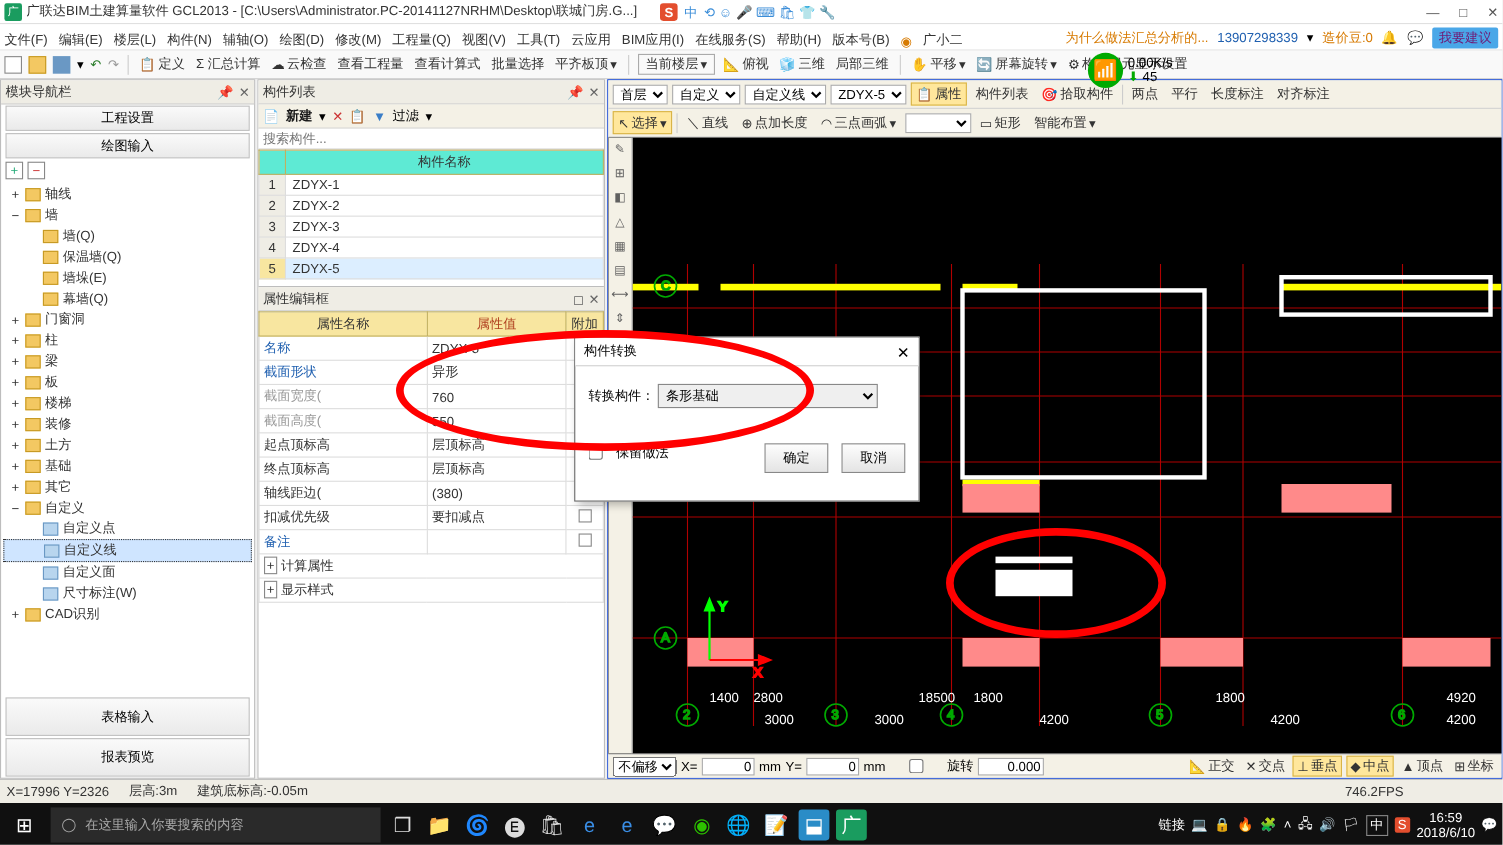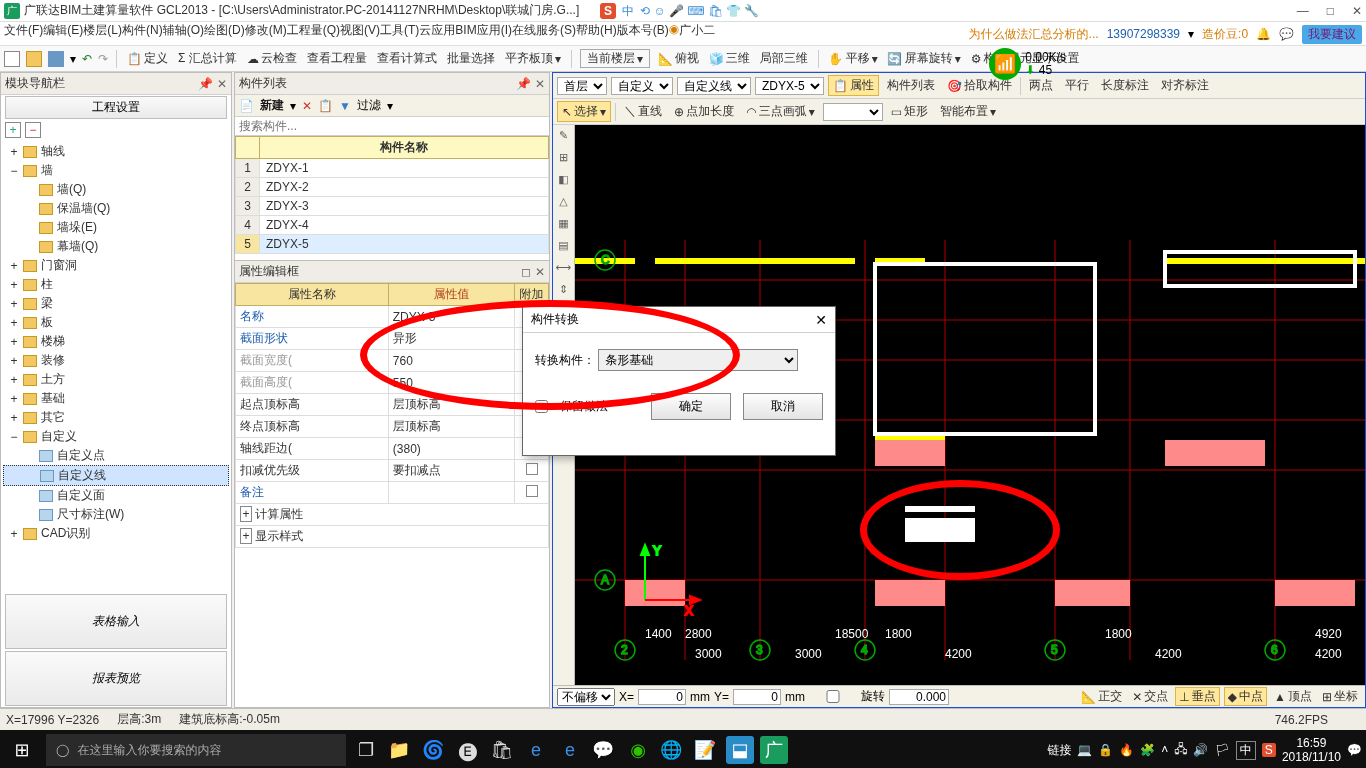--- a/index.html
+++ b/index.html
@@ -4,21 +4,21 @@
 <style>
 * { margin: 0; padding: 0; box-sizing: border-box; font-family: "Microsoft YaHei", SimSun, sans-serif; font-size: 12px; }
 body { background: #f0f0f0; width: 1366px; height: 768px; overflow: hidden; position: relative; }
 .titlebar { height: 22px; background: #fff; display: flex; align-items: center; padding: 0 4px; border-bottom: 1px solid #ddd; }
 .titlebar .appicon { width: 16px; height: 16px; background: #1a9c5f; color: #fff; display: flex; align-items: center; justify-content: center; font-size: 10px; border-radius: 2px; margin-right: 4px; }
 .titlebar .title { flex: 1; color: #333; }
 .titlebar .winbtns { display: flex; gap: 18px; color: #555; font-size: 14px; }
 .float-toolbar { position: absolute; top: 0; left: 600px; height: 22px; display: flex; align-items: center; gap: 6px; }
 .float-toolbar .sogou { background: #e34e2e; color: #fff; padding: 1px 4px; border-radius: 3px; font-weight: bold; }
 .float-toolbar .it { color: #3b8dd8; }
-.menubar { height: 24px; background: #fff; display: flex; align-items: flex-start; padding: 0 4px; border-bottom: 1px solid #e0e0e0; }
+.menubar { height: 24px; background: #fff; display: flex; align-items: flex-end; padding: 0 4px; gap: 10px; border-bottom: 1px solid #e0e0e0; }
 .menubar span { color: #333; cursor: pointer; }
 .newsline { position: absolute; right: 4px; top: 24px; height: 20px; display: flex; align-items: center; gap: 8px; }
 .newsline .news { color: #d77a00; }
 .newsline .phone { color: #2060b0; }
 .newsline .bean { color: #d77a00; }
 .newsline .fb { background: #4aa7e8; color: #701a75; padding: 1px 6px; border-radius: 2px; }
 .toolbar2 { height: 26px; display: flex; align-items: center; padding: 0 4px; gap: 6px; border-bottom: 1px solid #d0d0d0; background: #f9f9f9; }
 .toolbar2 .ico { width: 16px; height: 16px; background: #ddd; }
 .toolbar2 .btn { display: flex; align-items: center; gap: 2px; color: #333; padding: 0 2px; }
 .toolbar2 .sep { width: 1px; height: 18px; background: #ccc; margin: 0 2px; }
@@ -32,28 +32,28 @@
 .engset, .drawinput { text-align: center; padding: 2px 0; border: 1px solid #bdbdbd; margin: 1px 4px; background: linear-gradient(#fafafa,#eaeaea); }
 .plusminus { display: flex; gap: 4px; padding: 2px 4px; }
 .plusminus span { width: 16px; height: 16px; border: 1px solid #888; display: flex; align-items: center; justify-content: center; background: #fff; }
 .tree { flex: 1; overflow: auto; padding: 2px; }
 .tree .item { padding: 1px 0 1px 20px; display: flex; align-items: center; gap: 4px; color: #333; }
 .tree .item.l2 { padding-left: 36px; }
 .tree .item.sel { background: #cfe5ff; border: 1px dotted #333; }
 .tree .exp { width: 10px; text-align: center; display: inline-block; margin-left: -14px; }
 .tree .ico { width: 14px; height: 12px; background: #f3c862; border: 1px solid #c79a24; }
 .tree .ico.leaf { background: #b8d5ee; border-color: #6a98c4; }
-.bottombtn { text-align: center; padding: 18px 0; border: 1px solid #bdbdbd; margin: 1px 4px; background: linear-gradient(#fafafa,#eaeaea); font-style: italic; }
+.bottombtn { text-align: center; padding: 8px 0; border: 1px solid #bdbdbd; margin: 1px 4px; background: linear-gradient(#fafafa,#eaeaea); }
 
 .complist { width: 316px; border: 1px solid #bdbdbd; background: #fff; display: flex; flex-direction: column; margin-left: 2px; }
 .compbar { padding: 2px 4px; display: flex; align-items: center; gap: 6px; border-bottom: 1px solid #d0d0d0; background: #f4f1e6; }
 .compbar .mainbtn { font-weight: bold; color: #1a1a1a; }
 .searchbox { margin: 0; padding: 2px 4px; border: none; border-bottom: 1px solid #d0d0d0; width: 100%; color: #999; background: #fff; }
 .comptable { border-collapse: collapse; width: 100%; }
-.comptable th { background: #fef9c3; border: 1px solid #c0b060; padding: 2px; font-weight: bold; color: #333; }
+.comptable th { background: #5eead4; border: 1px solid #c0b060; padding: 2px; font-weight: normal; color: #333; }
 .comptable td { border: 1px solid #ddd; padding: 2px 6px; color: #333; }
 .comptable td.rownum { background: #efede5; text-align: center; width: 24px; }
 .comptable tr.selrow td { background: #dceeff; }
 .comptable tr.selrow td.rownum { background: #f8e6a0; }
 
 .propedit { margin-top: 6px; border-top: 1px solid #bdbdbd; }
 .proptable { border-collapse: collapse; width: 100%; }
 .proptable th { background: #f8e6a0; border: 1px solid #c0b060; padding: 2px; font-weight: normal; color: #333; }
 .proptable td { border: 1px solid #ddd; padding: 2px 4px; color: #333; }
 .proptable td.name { color: #2060b0; }
@@ -77,25 +77,25 @@
 .canvas-status .btn { display: flex; align-items: center; gap: 2px; padding: 0 3px; color: #333; }
 .canvas-status .btn.on { background: #ffe79c; border: 1px solid #d9b447; }
 .canvas-status input { width: 48px; border: 1px solid #aaa; text-align: right; padding: 0 2px; }
 
 .dialog { position: absolute; left: 522px; top: 306px; width: 314px; height: 150px; background: #fff; border: 1px solid #666; box-shadow: 3px 3px 8px rgba(0,0,0,0.3); z-index: 50; }
 .dialog .dtitle { background: #fff; padding: 4px 8px; border-bottom: 1px solid #d0d0d0; display: flex; align-items: center; }
 .dialog .dtitle .x { margin-left: auto; font-size: 14px; }
 .dialog .dbody { padding: 16px 12px; }
 .dialog select { width: 200px; padding: 2px; border: 1px solid #888; }
 .dialog .dfoot { display: flex; gap: 12px; padding: 6px 12px; align-items: center; }
-.dialog button { padding: 4px 27px; background: linear-gradient(#fdfdfd,#e4e4e4); border: 1px solid #888; }
+.dialog button { padding: 4px 16px; background: linear-gradient(#fdfdfd,#e4e4e4); border: 1px solid #888; margin-top: 10px; }
 .circle1 { position: absolute; border: 7px solid #ff0000; border-radius: 50%; pointer-events: none; z-index: 60; }
 
 .statusbar { height: 22px; background: #efede5; border-top: 1px solid #bdbdbd; display: flex; align-items: center; padding: 0 6px; gap: 18px; color: #333; }
-.statusbar .fps { margin-left: auto; margin-right: 32px; }
+.statusbar .fps { margin-left: auto; margin-right: 84px; }
 
 .taskbar { height: 40px; background: #101010; display: flex; align-items: center; padding: 0 4px; gap: 6px; color: #fff; }
 .taskbar .start { width: 36px; height: 36px; display: flex; align-items: center; justify-content: center; font-size: 18px; }
 .taskbar .search { display: flex; align-items: center; background: #2a2a2a; padding: 0 10px; height: 32px; width: 300px; color: #aaa; gap: 8px; }
 .taskbar .ticon { width: 28px; height: 28px; color: #ddd; display: flex; align-items: center; justify-content: center; font-size: 18px; }
 .taskbar .tray { margin-left: auto; display: flex; align-items: center; gap: 6px; font-size: 11px; }
 .taskbar .clock { text-align: center; line-height: 1.2; font-size: 11px; }
 </style>
 </head>
 <body>
@@ -191,20 +191,21 @@
 
   <div class="leftpanel">
     <div class="panel-hdr">
       <span>模块导航栏</span>
       <span class="ctrl">
           <span>📌</span>
           <span>✕</span>
         </span>
     </div>
     <div class="engset">工程设置</div>
+    <div class="engset">绘图输入</div>
     <div class="plusminus">
       <span style="color:#2a7">+</span>
       <span style="color:#c33">−</span>
     </div>
     <div class="tree" id="tree">
         <div class="item">
           <span class="exp">+</span>
           <span class="ico"></span>
           <span>轴线</span>
         </div>
@@ -648,17 +649,17 @@
     <span>🔥</span>
     <span>🧩</span>
     <span>˄</span>
     <span>🖧</span>
     <span>🔊</span>
     <span>🏳</span>
     <span style="border:1px solid #888;padding:0 3px">中</span>
     <span style="background:#e34e2e;color:#fff;padding:0 3px;border-radius:2px">S</span>
     <div class="clock">
       <div>16:59</div>
-      <div>2018/11/10</div>
+      <div>2018/6/10</div>
     </div>
     <span>💬</span>
   </div>
 </div>
 
 </body></html>

